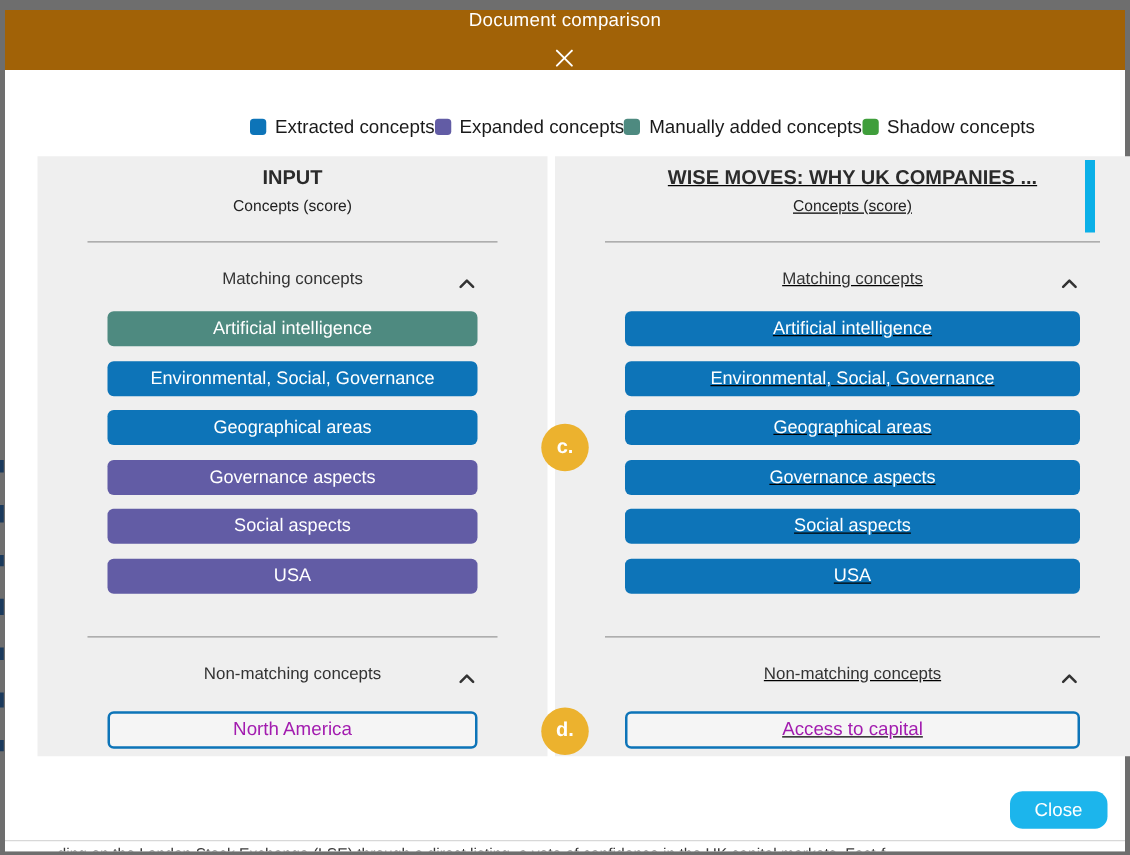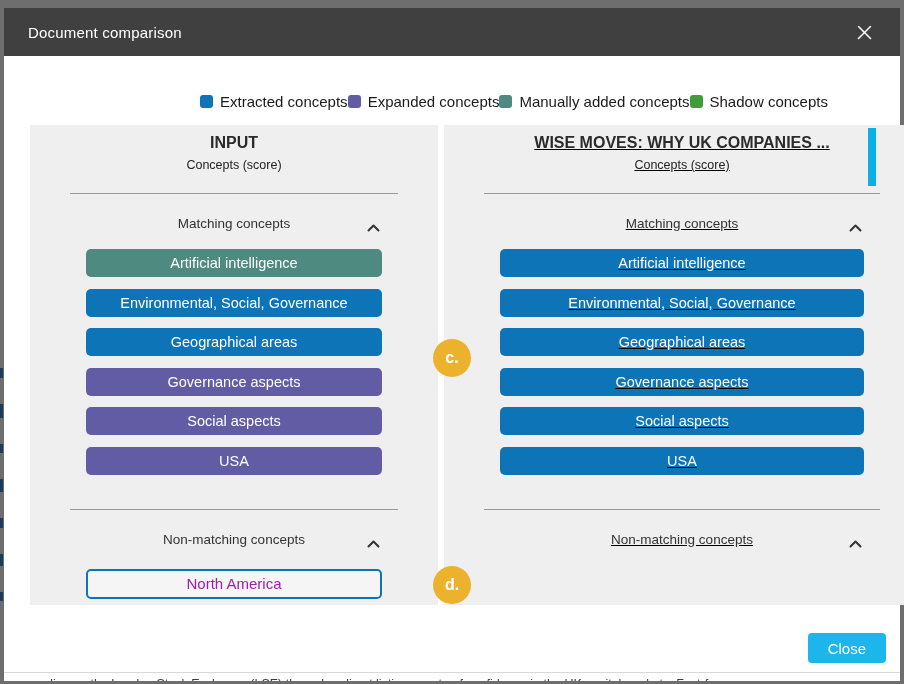--- a/index.html
+++ b/index.html
@@ -77,21 +77,21 @@
   }
   .bg-strip span { font-size:12.5px; color:#3a3a3a; position:relative; top:1px; }
   .edge-marks { position:absolute; left:0; top:368px; width:3px; }
   .edge-marks i { display:block; width:3px; background:#1b3a5c; margin-bottom:26px; }
 </style>
 </head>
 <body>
 
 <div class="page">
 
-  <div class="modal-header" style="background-color: #404040;">
+  <div class="modal-header" style="background-color: #a16207; flex-direction: column;">
     <span class="modal-title">Document comparison</span>
     <span class="close-btn">
       <svg width="15" height="15" viewBox="0 0 15 15">
         <line x1="1.5" y1="1.5" x2="13.5" y2="13.5" stroke="#fff" stroke-width="1.6" stroke-linecap="round"></line>
         <line x1="13.5" y1="1.5" x2="1.5" y2="13.5" stroke="#fff" stroke-width="1.6" stroke-linecap="round"></line>
       </svg>
     </span>
   </div>
 
   <div class="modal-body">
@@ -169,28 +169,29 @@
       </div>
       <div class="divider second"></div>
       <div class="section-hdr">
         <span class="section-label">Non-matching concepts</span>
         <span class="chevron">
           <svg width="13" height="8" viewBox="0 0 13 8">
               <polyline points="1.5,6.5 6.5,1.5 11.5,6.5" fill="none" stroke="#333" stroke-width="2" stroke-linecap="round" stroke-linejoin="round"></polyline>
             </svg>
         </span>
       </div>
+      <div class="pill-outline">Access to capital</div>
     </div>
 
     <div class="badge c" style="background-color: rgb(236, 178, 46);">c.</div>
     <div class="badge d" style="background-color: rgb(236, 178, 46);">d.</div>
 
     <div class="scroll-thumb"></div>
 
-    <button class="footer-close" style="background-color: rgb(28, 181, 236);">Close</button>
+    <button class="footer-close" style="background-color: rgb(28, 181, 236); border-radius: 10px;">Close</button>
   </div>
 
   <div class="bg-strip">
     <span>ding on the London Stock Exchange (LSE) through a direct listing, a vote of confidence in the UK capital markets. Fast-f</span>
   </div>
 </div>
 
 <div class="edge-marks">
   <i style="height:10px"></i>
     <i style="height:14px"></i>

